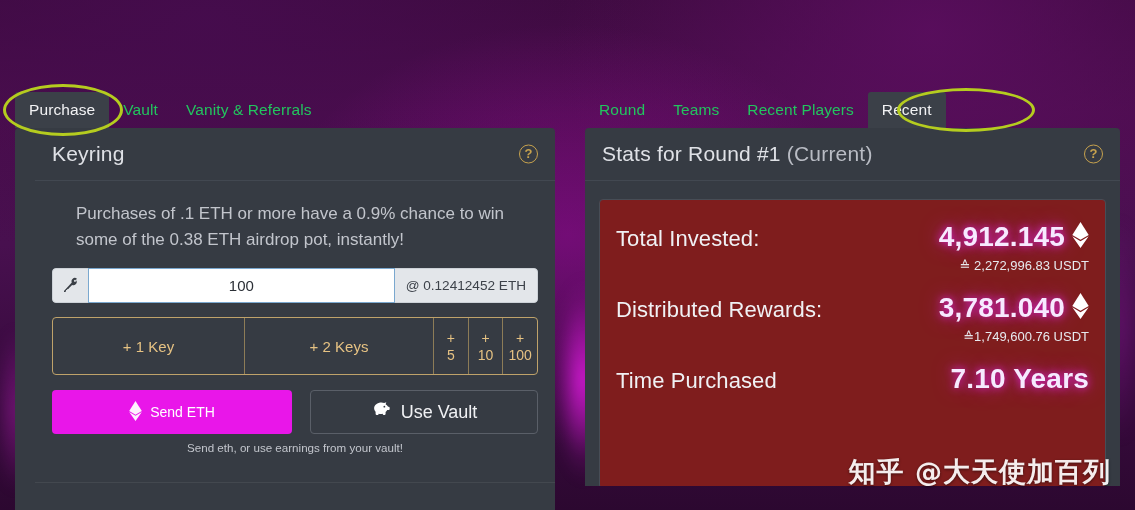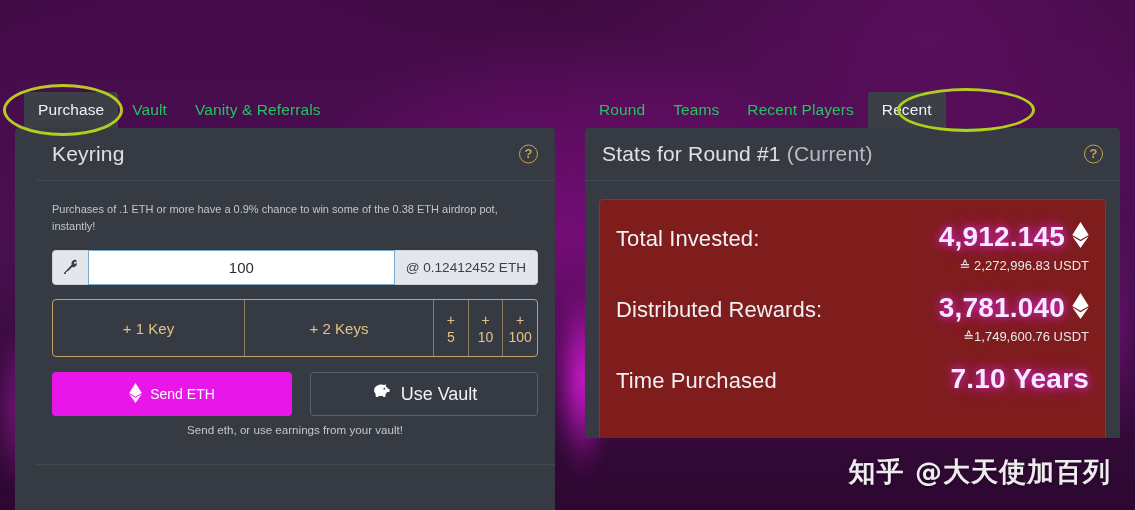--- a/index.html
+++ b/index.html
@@ -50,21 +50,21 @@
 
   
   .tabbar {
     position: absolute;
     top: 92px;
     height: 36px;
     display: flex;
     align-items: stretch;
     z-index: 5;
   }
-  #tabbar-left  { left: 24px; }
+  #tabbar-left  { left: 15px; }
   #tabbar-right { left: 585px; }
 
   .tab {
     display: flex;
     align-items: center;
     padding: 0 14px;
     font-size: 15.5px;
     letter-spacing: 0.1px;
     color: #f2f2f4;
     cursor: pointer;
@@ -79,21 +79,21 @@
   
   .panel {
     position: absolute;
     top: 128px;
     background: #363b43;
     border-radius: 4px 4px 0 0;
     overflow: hidden;
     z-index: 4;
   }
   #panel-left  { left: 15px;  width: 540px; height: 382px; padding-left: 20px; }
-  #panel-right { left: 585px; width: 535px; height: 310px; }
+  #panel-right { left: 585px; width: 535px; height: 358px; }
 
   .panel-head {
     position: relative;
     height: 53px;
     display: flex;
     align-items: center;
     padding: 0 18px 0 17px;
     border-bottom: 1px solid #424851;
   }
   .panel-title {
@@ -117,26 +117,27 @@
     font-weight: 700;
     line-height: 16px;
     text-align: center;
     cursor: pointer;
   }
 
   .panel-body { padding: 16px 17px 0 17px; }
 
   
   .notice {
-    font-size: 11px;
+    font-size: 17px;
     line-height: 1.5;
     color: #c2c5cc;
     margin-top: 4px;
     margin-bottom: 16px;
     max-width: 498px;
+    margin-left: 24px;
   }
 
   .input-row {
     display: flex;
     height: 35px;
     border-radius: 4px;
     overflow: hidden;
     margin-bottom: 14px;
   }
   .input-prefix {

